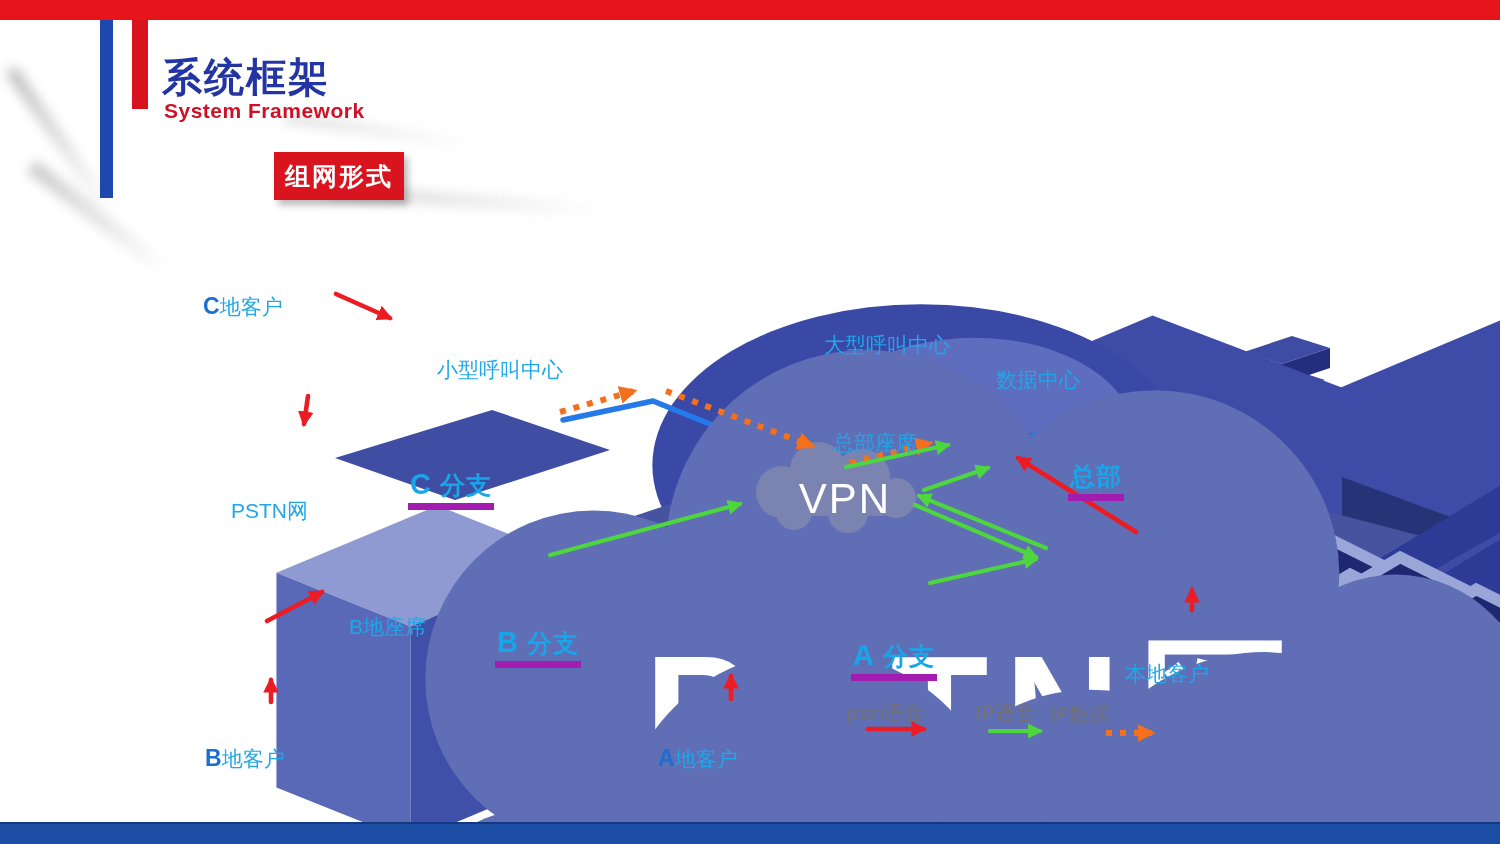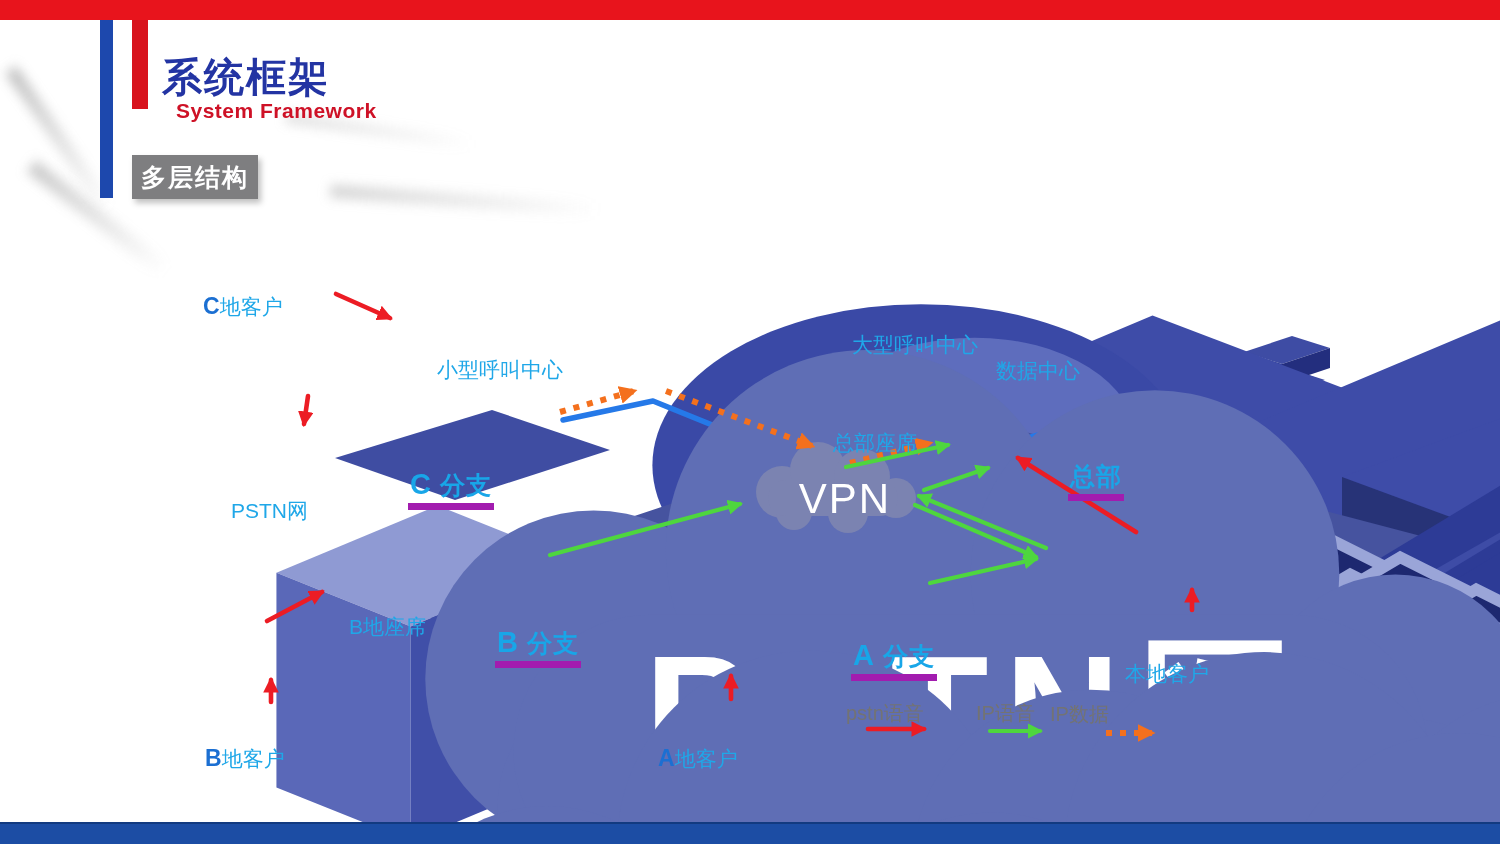--- a/index.html
+++ b/index.html
@@ -4,21 +4,21 @@
 <style>
   html,body{margin:0;padding:0;background:#fff}
   .slide{position:relative;width:1500px;height:844px;background:#ffffff;overflow:hidden;
          font-family:"Liberation Sans",sans-serif}
   
   .topbar{position:absolute;left:0;top:0;width:1500px;height:20px;background:#e8141c;z-index:10}
   .vbar-blue{position:absolute;left:100px;top:20px;width:13px;height:178px;background:#1d48ad;z-index:10}
   .vbar-red{position:absolute;left:132px;top:20px;width:16px;height:89px;background:#d8131d;z-index:10}
   .title{position:absolute;left:162px;top:50px;font-size:40px;font-weight:600;color:#2334a3;
          letter-spacing:2px;z-index:10}
-  .subtitle{position:absolute;left:176px;top:99px;font-size:21px;font-weight:bold;color:#ce1126;
+  .subtitle{position:absolute;left:164px;top:99px;font-size:21px;font-weight:bold;color:#ce1126;
             letter-spacing:.5px;z-index:10}
   .tab{position:absolute;display:flex;align-items:center;justify-content:center;color:#fff;
        font-size:25px;font-weight:600;letter-spacing:2px;z-index:10;cursor:pointer}
   .tab.gray{left:132px;top:155px;width:126px;height:44px;background:#7e7e80;
             box-shadow:3px 4px 6px rgba(0,0,0,.25)}
   .tab.red{left:274px;top:152px;width:130px;height:48px;background:#d9141f;
            box-shadow:4px 5px 7px rgba(0,0,0,.28)}
   .bottombar{position:absolute;left:0;top:822px;width:1500px;height:22px;background:#1c4da4;
              border-top:2px solid #123a80;box-sizing:border-box;z-index:10}
   
@@ -52,21 +52,21 @@
 
   <div class="topbar"></div>
   <div class="sh sh1"></div>
   <div class="sh sh2"></div>
   <div class="sh sh3"></div>
   <div class="sh sh4"></div>
   <div class="vbar-blue"></div>
   <div class="vbar-red"></div>
   <div class="title">系统框架</div>
   <div class="subtitle">System Framework</div>
-  <div class="tab gray">多层结构</div>
+  <div class="tab red">组网形式</div>
   <div class="bottombar"></div>
 
   <svg class="diagram" width="1500" height="844" viewBox="0 0 1500 844">
     <defs>
       <marker id="aR" viewBox="0 0 10 10" refX="8" refY="5" markerWidth="3.4" markerHeight="3.4" orient="auto">
         <path d="M0,0L10,5L0,10z" fill="#ec1c24"></path>
         </marker>
       <marker id="aG" viewBox="0 0 10 10" refX="8" refY="5" markerWidth="3.6" markerHeight="3.6" orient="auto">
         <path d="M0,0L10,5L0,10z" fill="#4ed63e"></path>
         </marker>
@@ -280,22 +280,22 @@
 
   <div class="lbl" style="left:203px;top:293px">
     <span class="pfx">C</span><span>地客户</span>
   </div>
   <div class="lbl" style="left:437px;top:356px">小型呼叫中心</div>
   <div class="lbl" style="left:231px;top:497px">PSTN网</div>
   <div class="branch" style="left:408px;top:468px">
     <span class="bpfx">C</span><span> 分支</span>
   </div>
 
-  <div class="lbl" style="left:852px;top:331px">大型呼叫中心</div>
-  <div class="lbl" style="left:996px;top:357px">数据中心</div>
+  <div class="lbl" style="left:824px;top:331px">大型呼叫中心</div>
+  <div class="lbl" style="left:996px;top:366px">数据中心</div>
   <div class="lbl" style="left:833px;top:429px">总部座席</div>
   <div class="branch" style="left:1068px;top:460px">总部</div>
 
   <div class="lbl" style="left:349px;top:613px">B地座席</div>
   <div class="branch" style="left:495px;top:626px">
     <span class="bpfx">B</span><span> 分支</span>
   </div>
   <div class="lbl" style="left:205px;top:745px">
     <span class="pfx">B</span><span>地客户</span>
   </div>

